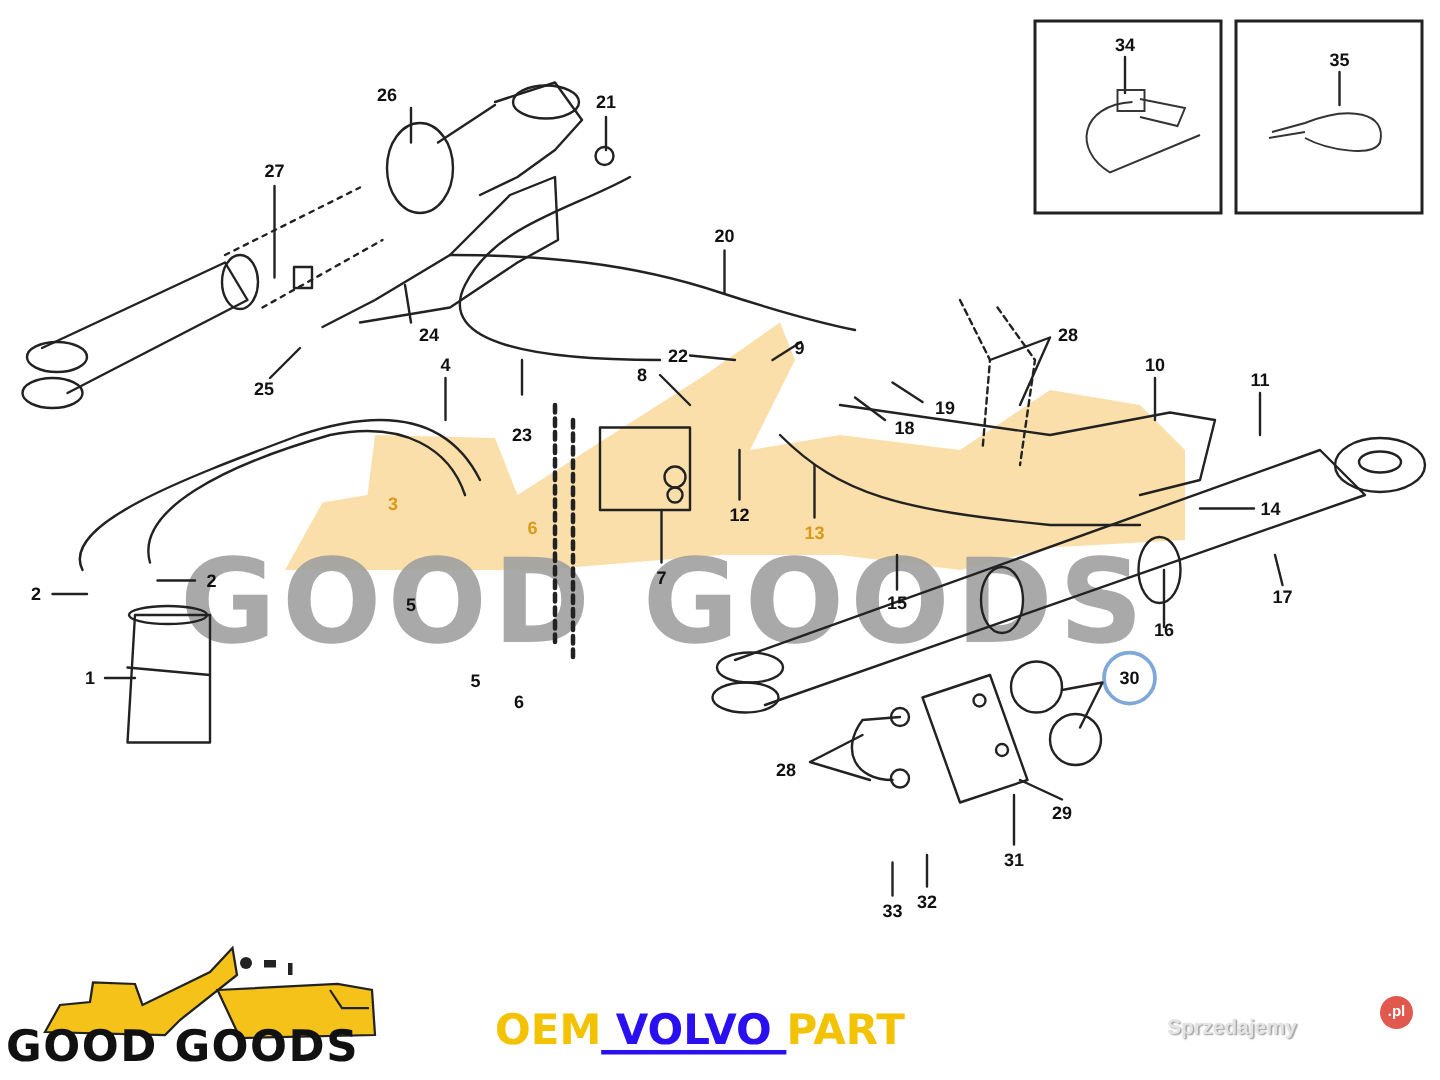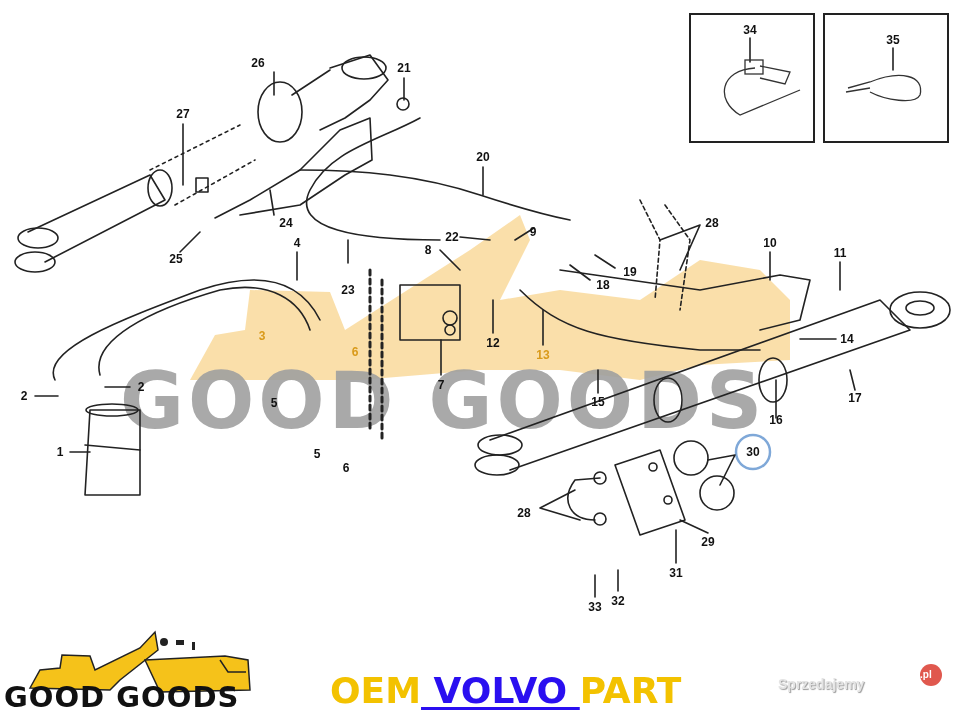--- a/index.html
+++ b/index.html
@@ -2,25 +2,25 @@
 <html><head>
 <meta charset="utf-8">
 <style>
   html,body{margin:0;padding:0;background:#ffffff;}
   body{width:960px;height:720px;position:relative;overflow:hidden;font-family:"Liberation Sans",sans-serif;}
   #diagram{position:absolute;left:0;top:0;width:960px;height:720px;}
   .lbl{position:absolute;font-family:"Liberation Sans",sans-serif;font-weight:bold;font-size:12px;color:#111;transform:translate(-50%,-50%);white-space:nowrap;}
   .lbl.ov{color:#d99a1a;}
   #footer-brand{position:absolute;left:0;top:620px;width:290px;height:100px;}
   #brand-text{position:absolute;left:4px;top:680px;font-family:"DejaVu Sans",sans-serif;font-weight:bold;font-size:29px;color:#111;letter-spacing:1px;}
-  #oem{position:absolute;left:330px;top:670px;font-family:"DejaVu Sans",sans-serif;font-weight:bold;font-size:36px;white-space:pre;}
+  #oem{position:absolute;left:330px;top:670px;font-family:"DejaVu Sans",sans-serif;font-weight:bold;font-size:28px;white-space:pre;}
   #oem .y{color:#f3c200;}
   #oem .b{color:#2a0ff0;text-decoration:underline;text-decoration-thickness:3px;text-underline-offset:4px;}
   #sprz{position:absolute;left:778px;top:676px;font-family:"Liberation Sans",sans-serif;font-weight:bold;font-size:14px;color:#e4e4e4;text-shadow:1px 1px 1px #9a9a9a;}
-  #sprz-pl{position:absolute;left:920px;top:664px;width:22px;height:22px;border-radius:50%;background:#e0584e;color:#fff;font-family:"Liberation Sans",sans-serif;font-weight:bold;font-size:10px;line-height:22px;text-align:left;}
+  #sprz-pl{position:absolute;left:920px;top:664px;width:22px;height:22px;border-radius:50%;background:#e0584e;color:#fff;font-family:"Liberation Sans",sans-serif;font-weight:bold;font-size:10px;line-height:22px;text-align:center;}
 </style>
 </head>
 <body>
 
 <svg id="diagram" viewBox="0 0 960 720" xmlns="http://www.w3.org/2000/svg">
 
   <g opacity="0.55">
     <path d="M190 380 L215 335 L245 330 L250 290 L330 292 L345 330 L470 250 L520 215 L530 240 L500 300 L560 290 L640 300 L700 260 L760 270 L790 300 L790 360 L700 365 L640 380 L560 370 L480 370 L360 380 Z" fill="#f6c565"></path>
   </g>
 

